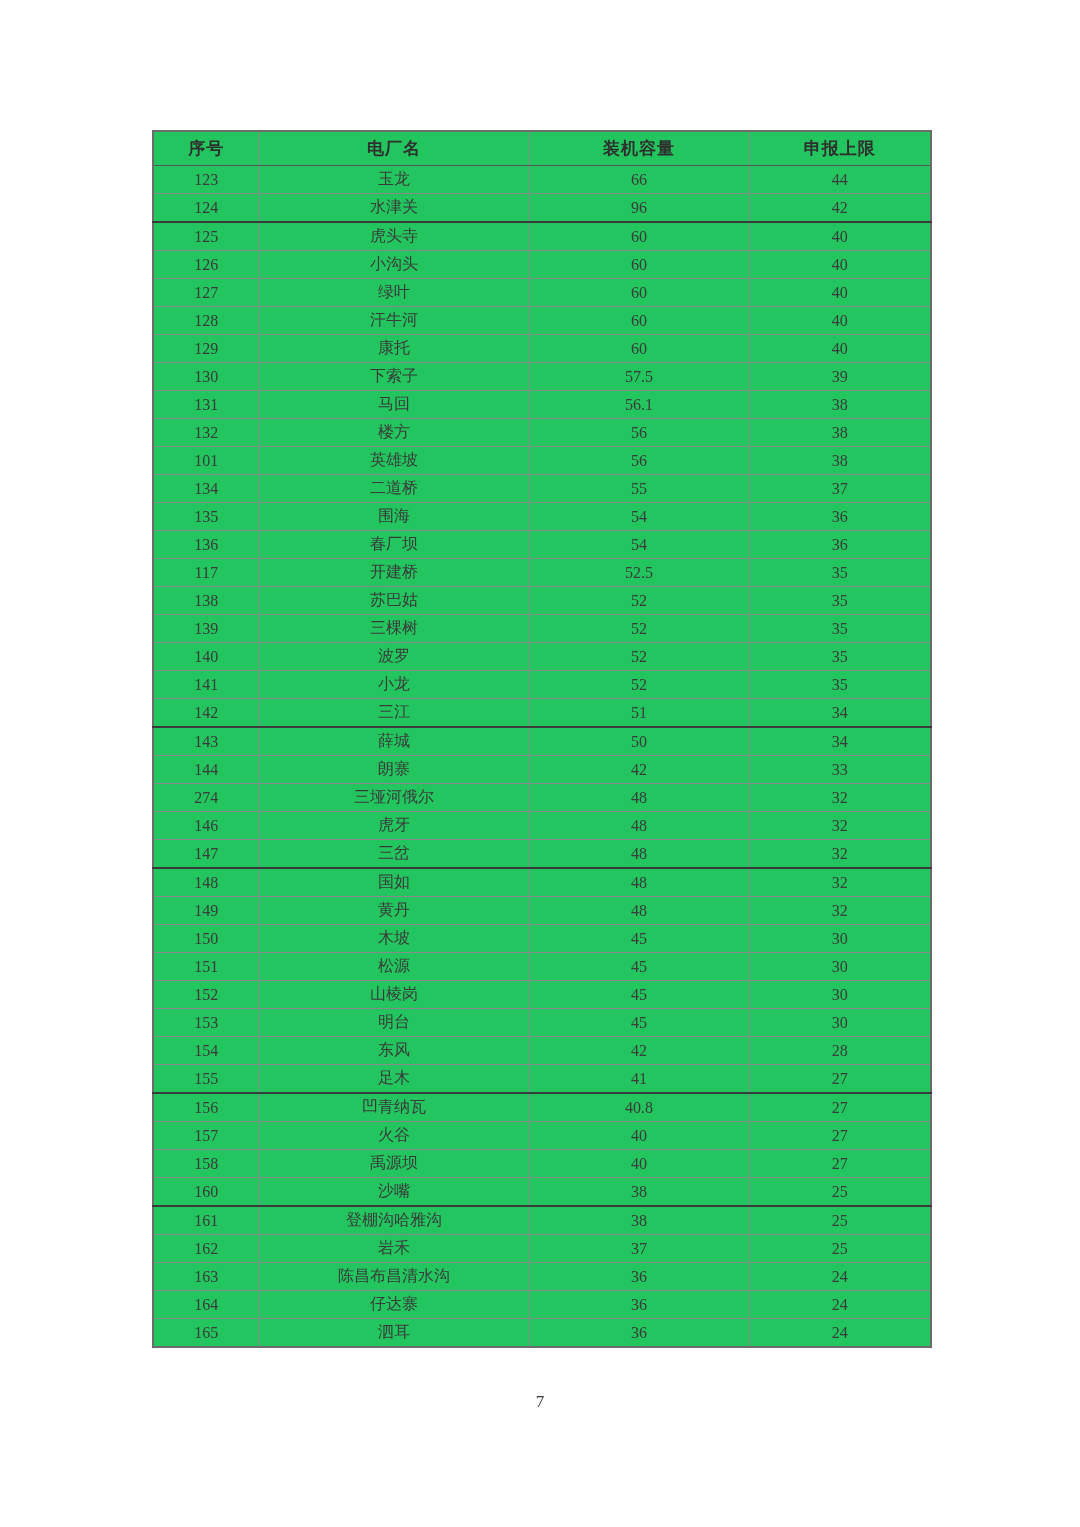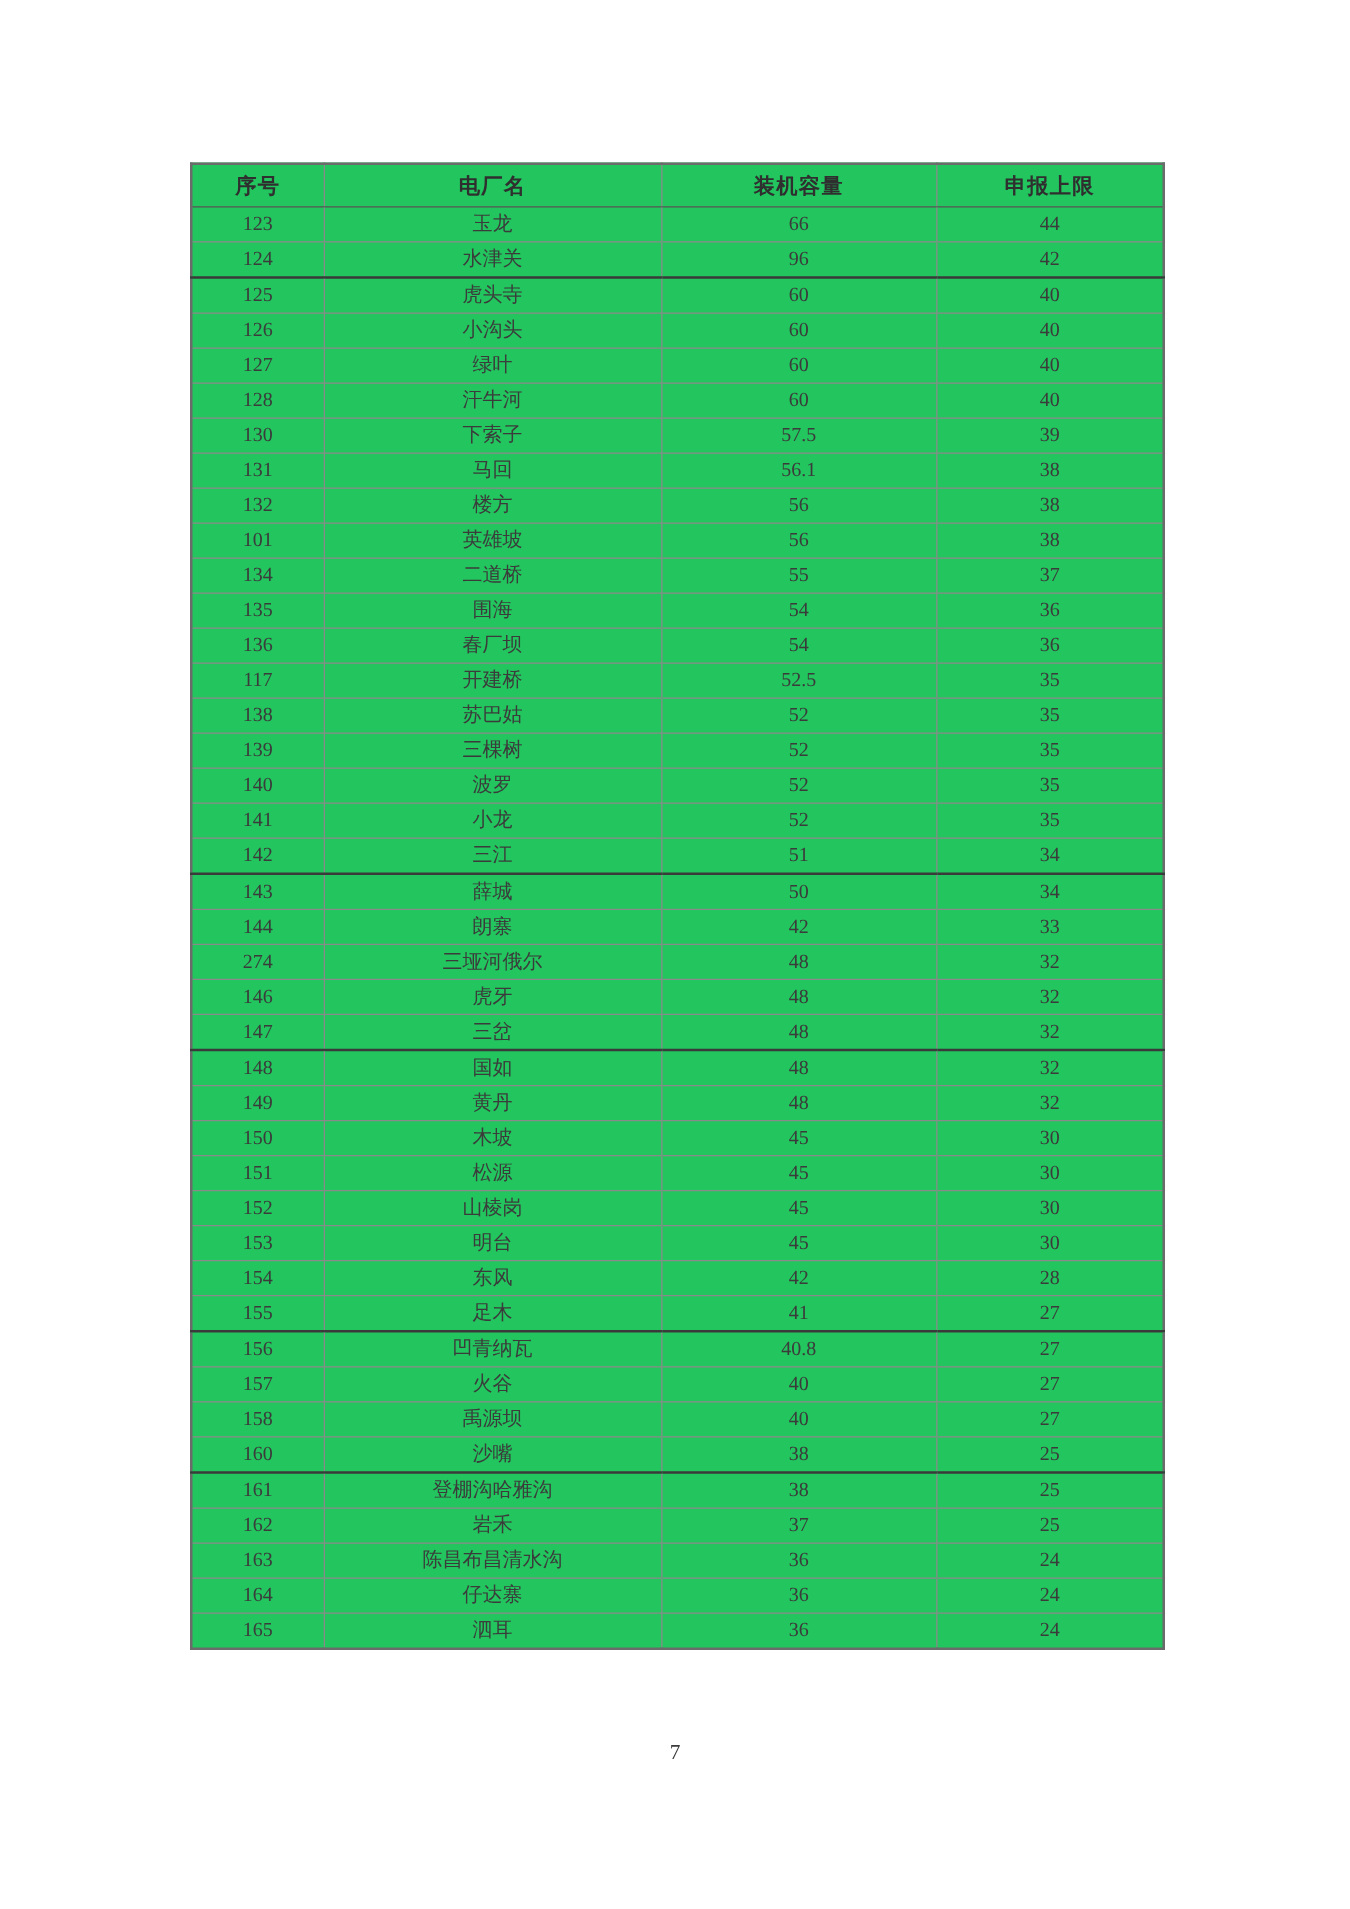--- a/index.html
+++ b/index.html
@@ -123,20 +123,26 @@
           <td>绿叶</td>
           <td>60</td>
           <td>40</td>
         </tr>
         <tr>
           <td>128</td>
           <td>汗牛河</td>
           <td>60</td>
           <td>40</td>
         </tr>
+        <tr class="dashed">
+          <td>129</td>
+          <td>康托</td>
+          <td>60</td>
+          <td>40</td>
+        </tr>
         <tr>
           <td>130</td>
           <td>下索子</td>
           <td>57.5</td>
           <td>39</td>
         </tr>
         <tr>
           <td>131</td>
           <td>马回</td>
           <td>56.1</td>

